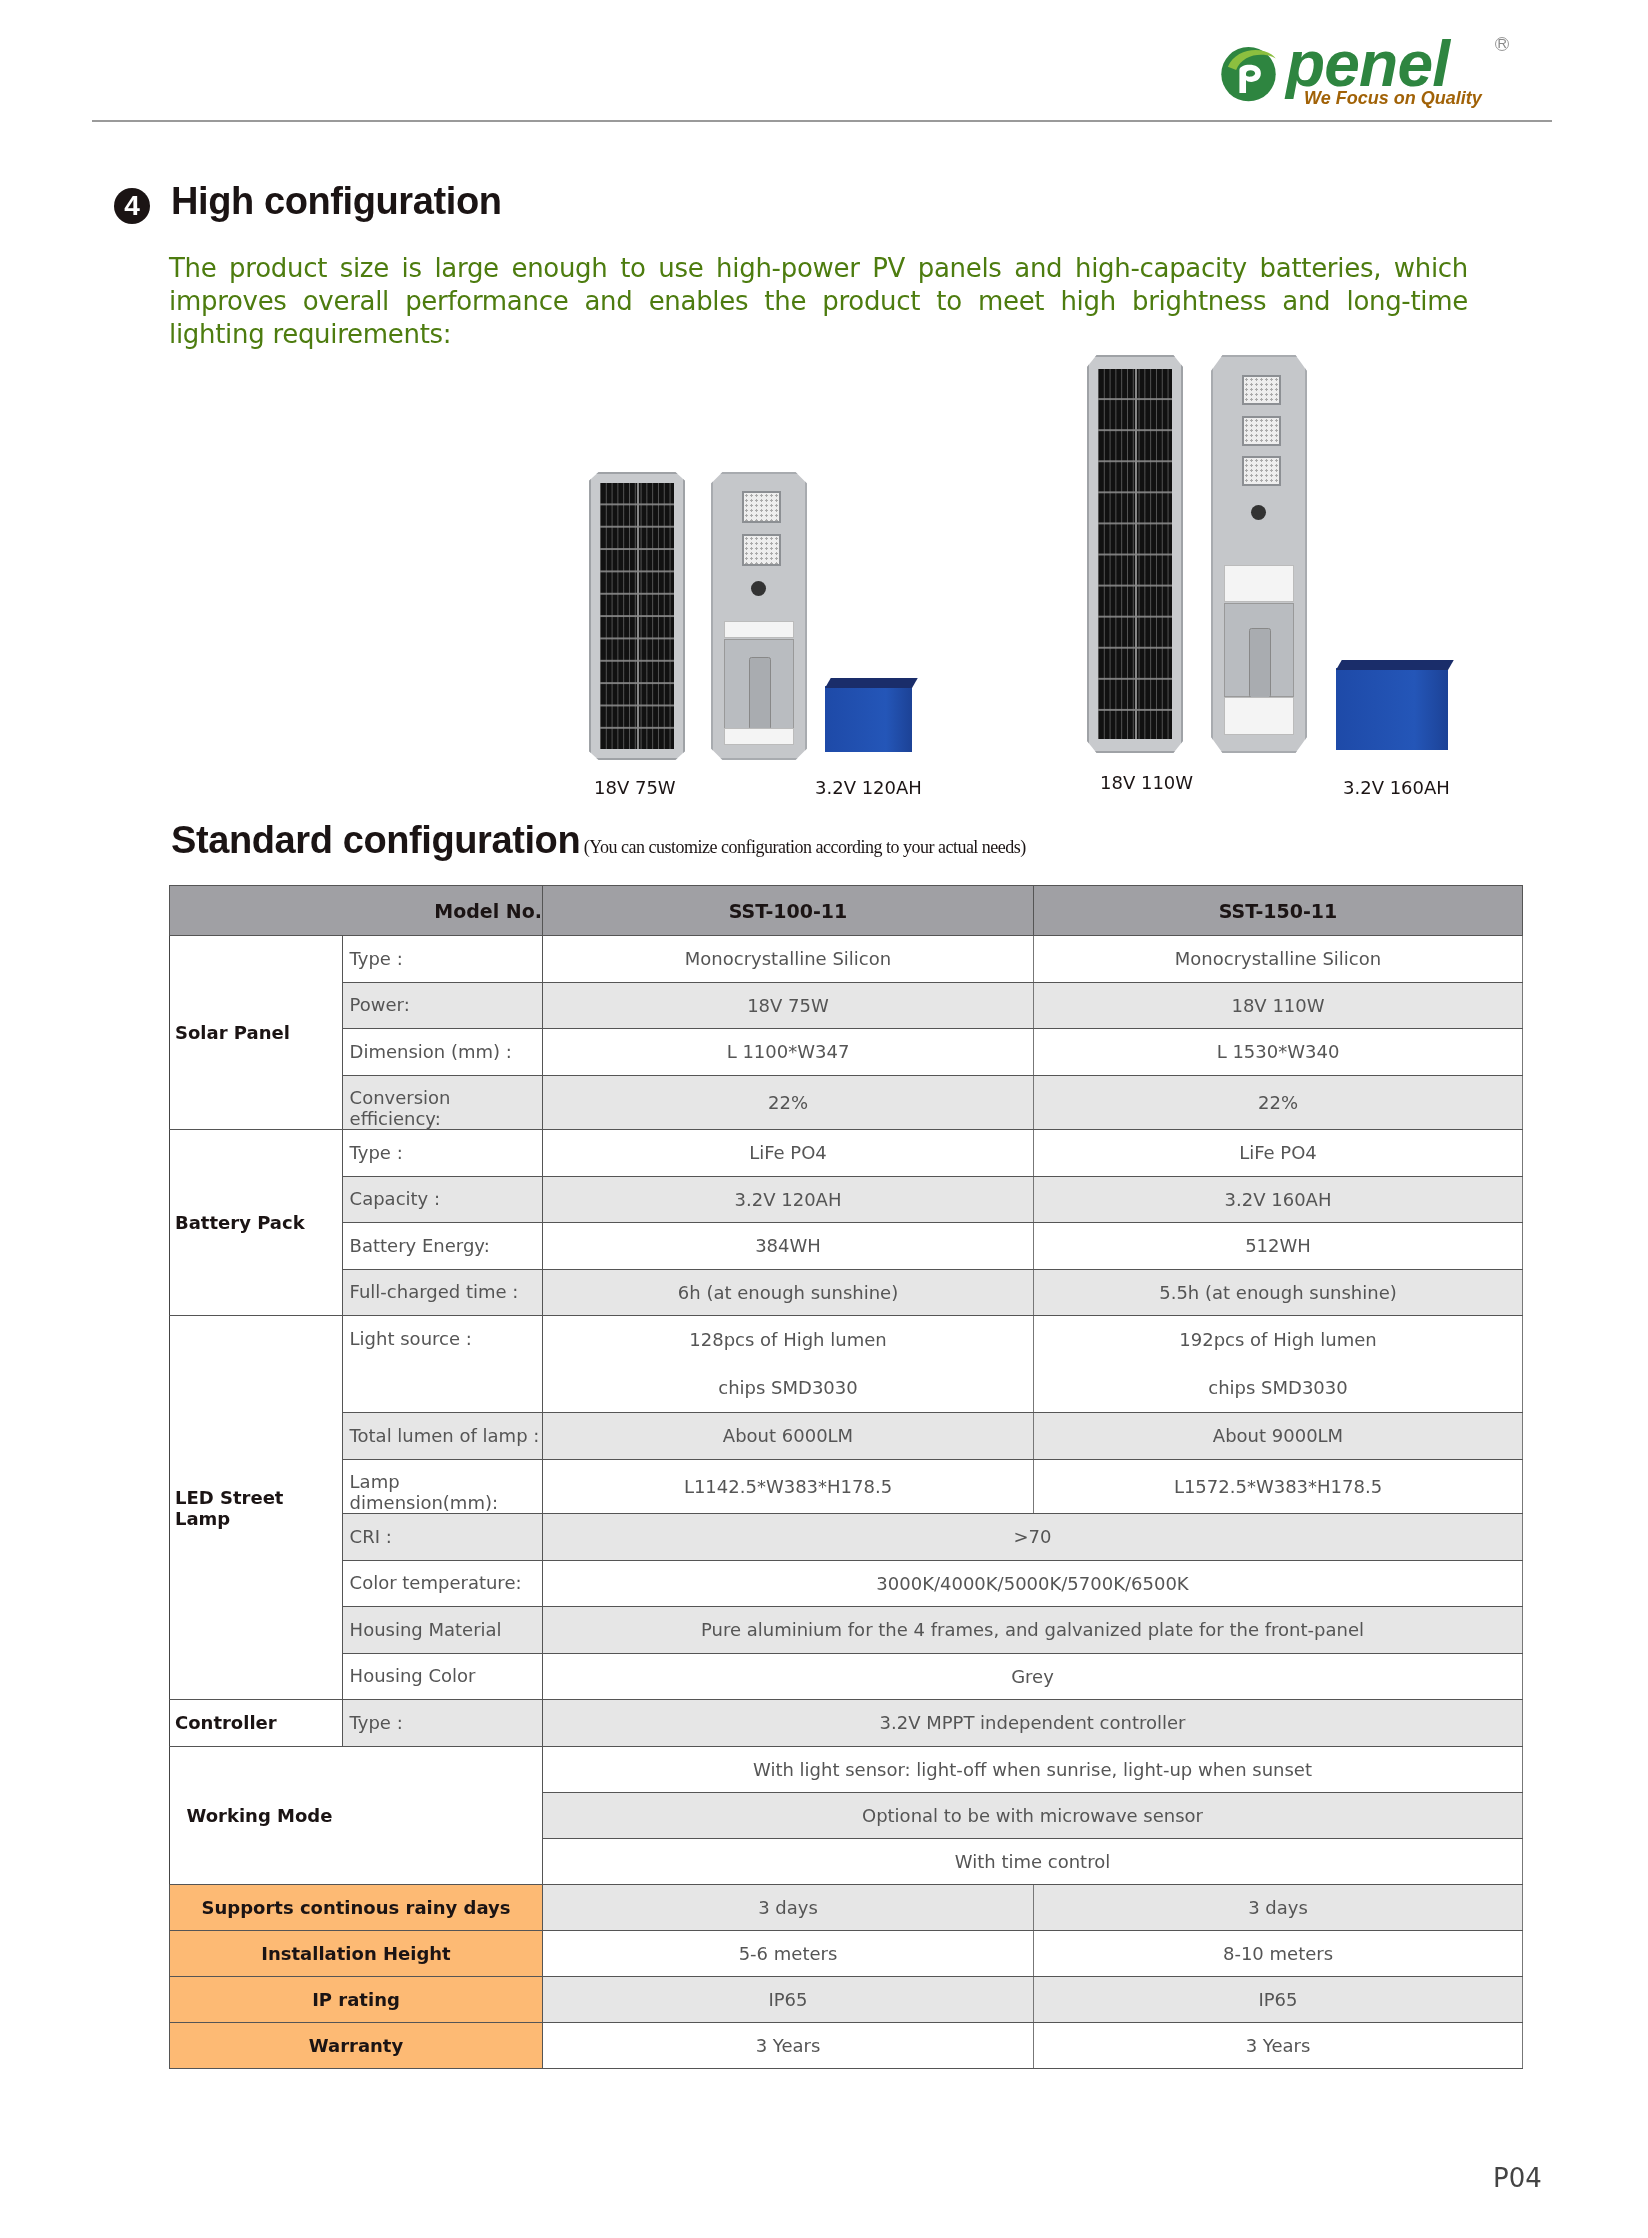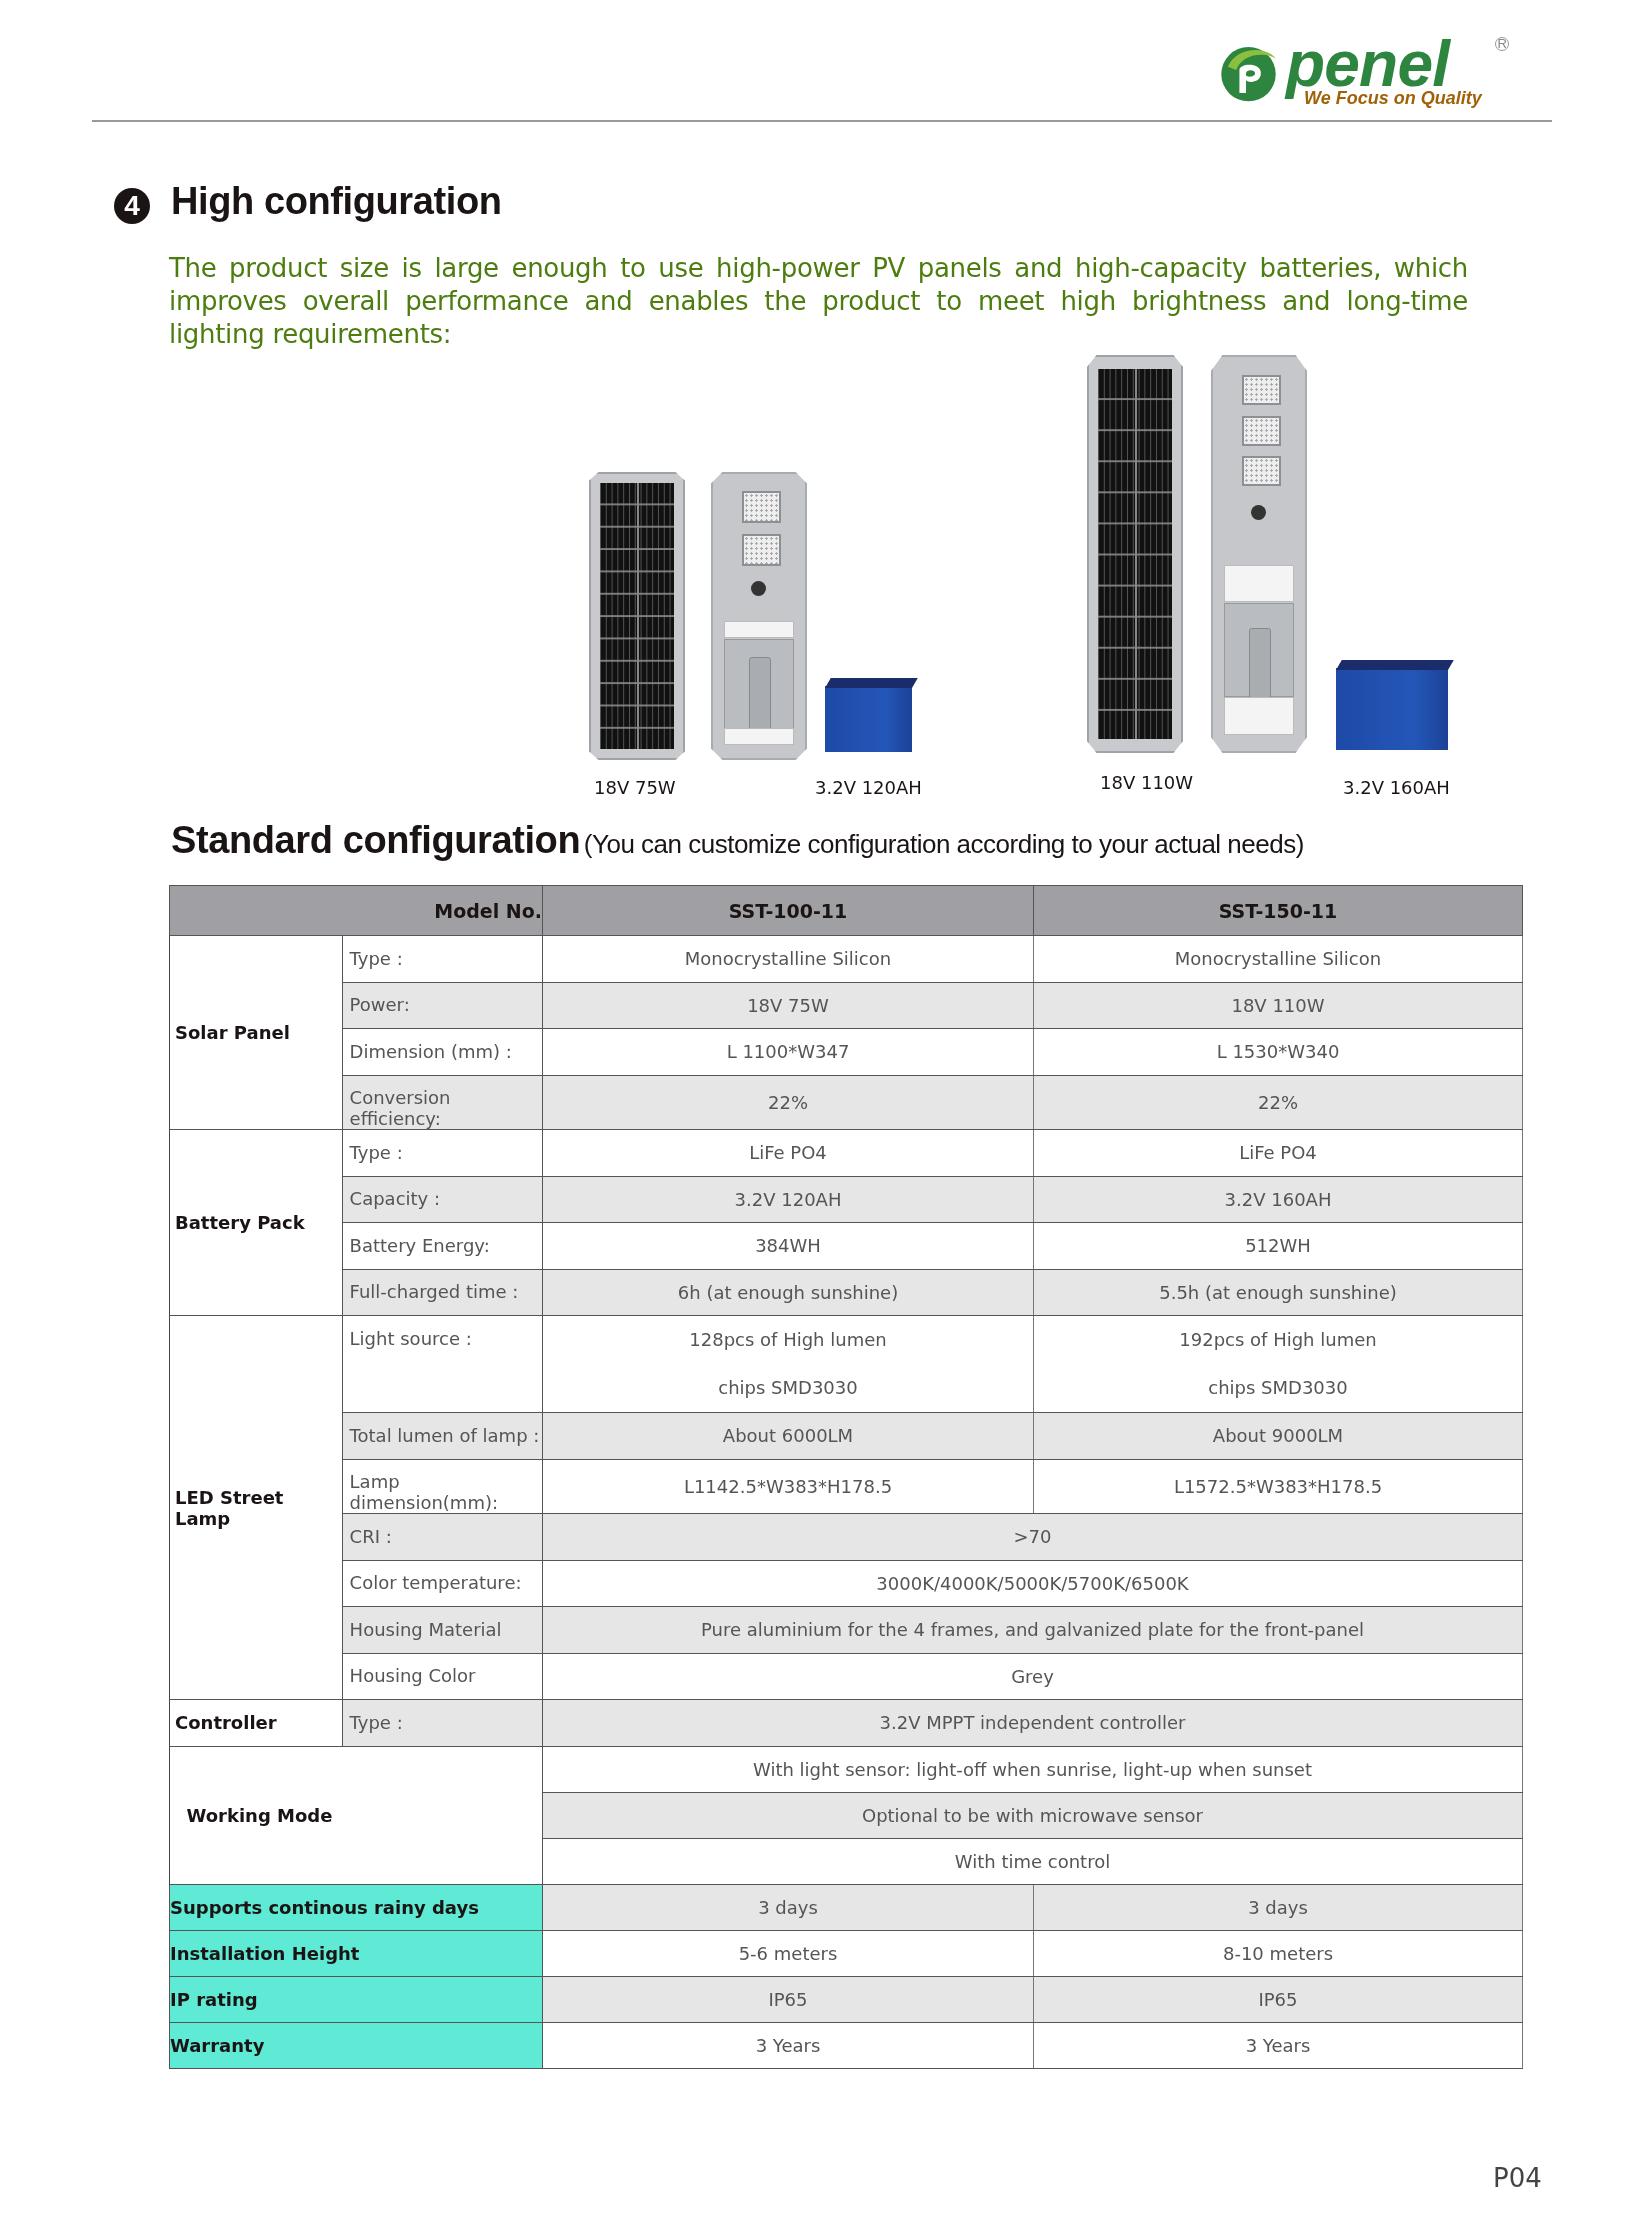--- a/index.html
+++ b/index.html
@@ -32,27 +32,27 @@
   .white-strip { position: absolute; left: 12%; right: 12%; background: #f4f4f4; border: 0.8px solid #bbb; }
   .bracket { position: absolute; left: 12%; right: 12%; background: #b9bcc0; border: 1.6px solid #999; }
   .pole { position: absolute; width: 20px; background: #a9acb0; border: 0.8px solid #888; border-radius: 2.5px; }
   .battery { background: linear-gradient(90deg, #1e4aa8 0%, #2456b8 70%, #1c4296 100%); }
   .battery-top { position: absolute; left: 0; right: 0; top: -8.2px; height: 10px; background: #1a2d6a; transform: skewX(-30deg); transform-origin: bottom left; }
   .caption { position: absolute; font-family: "DejaVu Sans", sans-serif; font-size: 18px; color: #1b1414; white-space: nowrap; }
 
   
   .std-title { position: absolute; left: 171px; top: 819px; white-space: nowrap; color: #1b1414; }
   .std-title .big { font-weight: bold; font-size: 38px; letter-spacing: -0.4px; }
-  .std-title .small { font-family: Liberation Sans, sans-serif; font-size: 26px; letter-spacing: -0.5px; }
+  .std-title .small { font-family: Liberation Serif, serif; font-size: 18px; letter-spacing: -0.5px; }
 
   
   .spec { position: absolute; left: 169px; top: 885px; width: 1354px; border-collapse: collapse; table-layout: fixed; font-family: "DejaVu Sans", sans-serif; }
   .spec td { border: 1.6px solid #555; padding: 0; height: 45px; font-size: 18px; color: #555; text-align: center; vertical-align: middle; }
   .spec td.grp { text-align: left; padding-left: 5px; font-weight: bold; color: #1b1414; background: #fff; border-left: 1.6px solid #444; }
-  .spec td.grp-c { text-align: left; font-weight: bold; color: #1b1414; background: #5eead4; }
+  .spec td.grp-c { text-align: center; font-weight: bold; color: #1b1414; background: #fdba74; }
   .spec td.lbl { text-align: left; padding-left: 6.6px; vertical-align: top; padding-top: 11.5px; height: 34px; border-left: 0.8px solid #777; margin-left: 36px; }
   .spec td.val { border-left: 0.8px solid #777; border-right: 0.8px solid #777; }
   .spec tr.hdr td { background: #a0a0a4; height: 49px; color: #1b1414; font-weight: bold; font-size: 19px; }
   .spec tr.hdr td.first { text-align: right; padding-left: 5px; }
   .spec tr.alt td.lbl, .spec tr.alt td.val { background: #e6e6e6; }
   .spec td.dbl { vertical-align: top; line-height: 48px; }
   .spec td.wm { height: 45px; }
 
   .page-num { position: absolute; left: 1493px; top: 2163px; font-family: "DejaVu Sans", sans-serif; font-size: 26px; color: #444; }
 </style>

